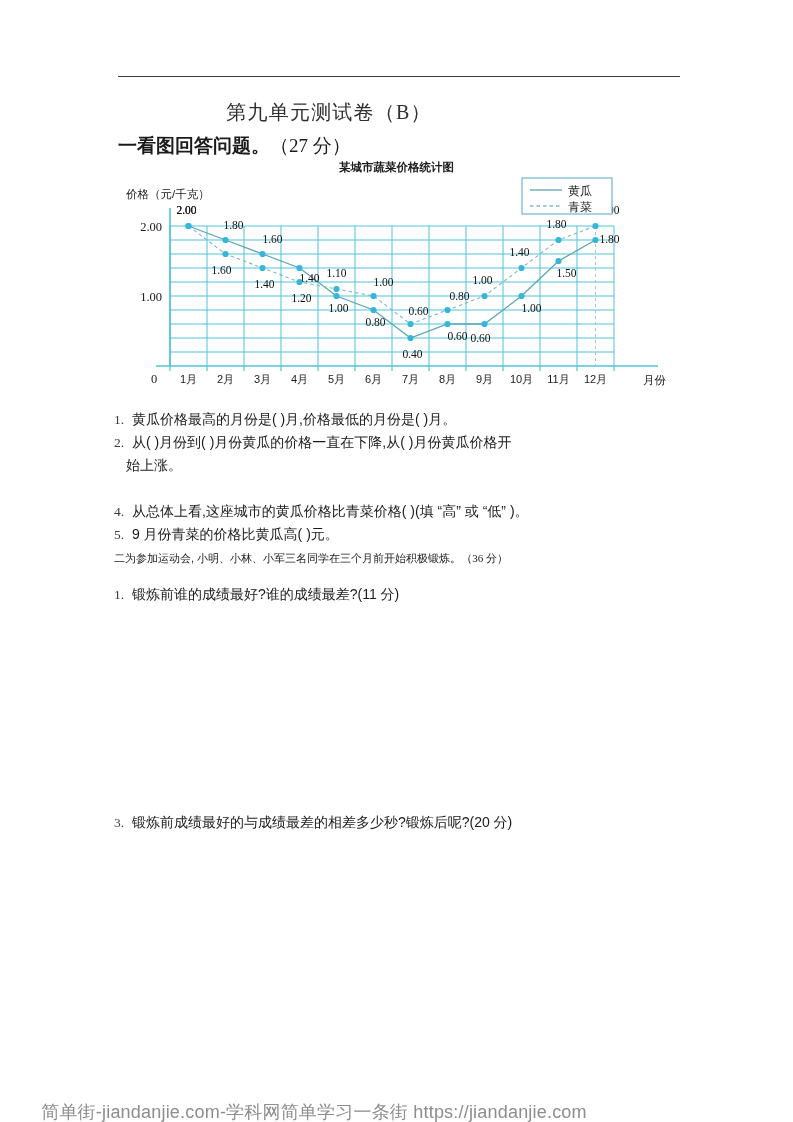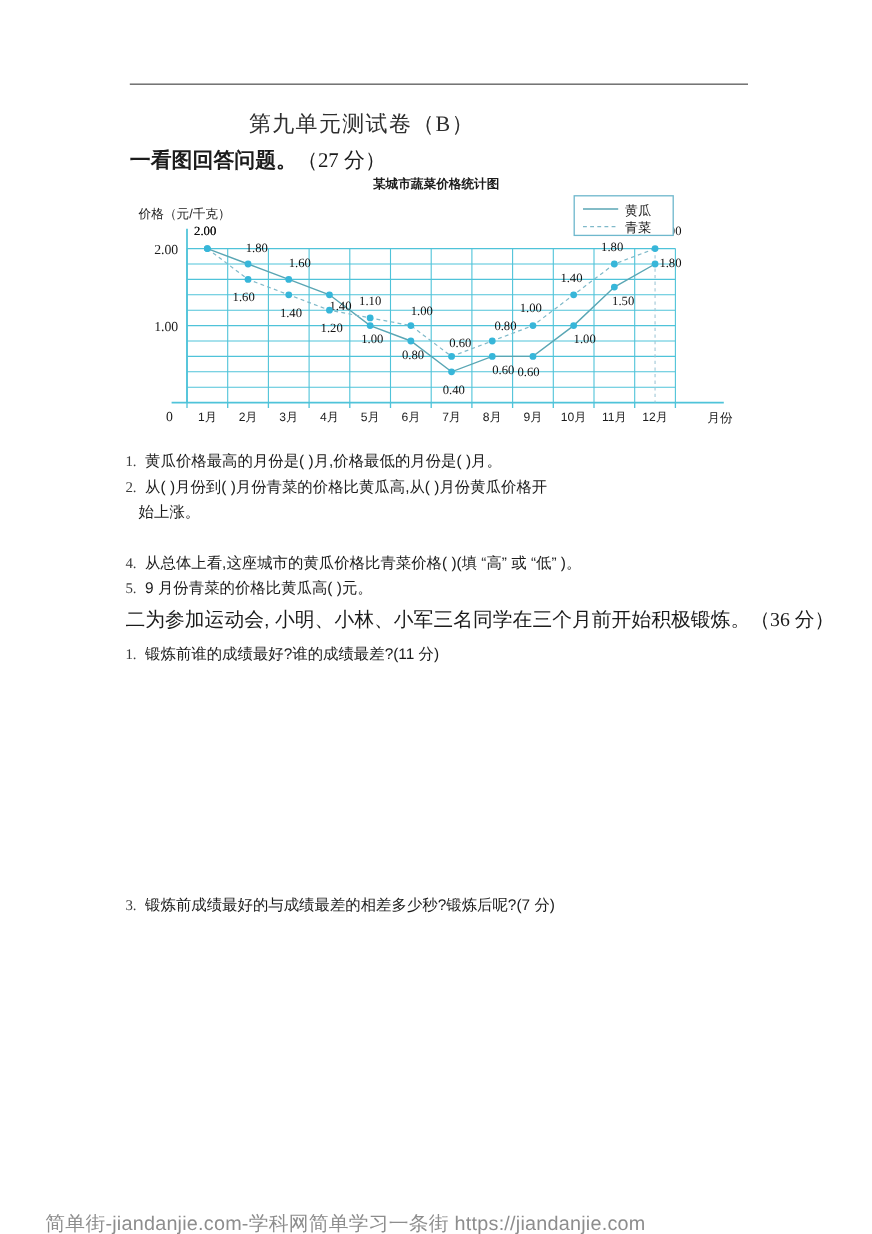--- a/index.html
+++ b/index.html
@@ -55,21 +55,21 @@
 
   .q1{left:114px;top:411px;}
   .q2{left:114px;top:434px;}
   .q2b{left:126px;top:457px;}
   .q3{left:114px;top:480px;}
   .q4{left:114px;top:503px;}
   .q5{left:114px;top:526px;}
 
   .sec2-head{
     position:absolute;left:114px;top:551px;
-    font-size:18px;color:#1b1b1b;white-space:nowrap;
+    font-size:11px;color:#1b1b1b;white-space:nowrap;
   }
   .sec2-head .pts{font-family:"Liberation Serif",serif;}
 
   .s2q1{left:114px;top:586px;}
   .s2q2{left:114px;top:700px;}
   .s2q3{left:114px;top:814px;}
 
   
   .footer{
     position:absolute;left:0;top:1100px;width:628px;text-align:center;
@@ -212,31 +212,31 @@
           <line x1="412" y1="14" x2="444" y2="14" stroke="#5aa6b4" stroke-width="1.3" stroke-dasharray="none"></line>
           <text x="450" y="19" font-family="&quot;Liberation Sans&quot;,&quot;DejaVu Sans&quot;,sans-serif" font-size="12" fill="#1b1b1b">黄瓜</text>
           <line x1="412" y1="30" x2="444" y2="30" stroke="#7fb9c9" stroke-width="1.3" stroke-dasharray="3.5,3"></line>
           <text x="450" y="35" font-family="&quot;Liberation Sans&quot;,&quot;DejaVu Sans&quot;,sans-serif" font-size="12" fill="#1b1b1b">青菜</text>
         </g>
       </svg>
   </div>
 
   <div class="q q1"><span class="num">1.</span>&nbsp;&nbsp;<span>黄瓜价格最高的月份是(        )月,价格最低的月份是(        )月。</span></div>
 
-  <div class="q q2"><span class="num">2.</span>&nbsp;&nbsp;<span>从(        )月份到(        )月份青菜的价格比黄瓜高,从(        )月份黄瓜价格开</span></div>
+  <div class="q q2"><span class="num">2.</span>&nbsp;&nbsp;<span>从(        )月份到(        )月份黄瓜的价格一直在下降,从(        )月份黄瓜价格开</span></div>
 
   <div class="q q2b"><span>始上涨。</span></div>
 
 
   <div class="q q4"><span class="num">4.</span>&nbsp;&nbsp;<span>从总体上看,这座城市的黄瓜价格比青菜价格(        )(填 “高” 或 “低” )。</span></div>
 
   <div class="q q5"><span class="num">5.</span>&nbsp;&nbsp;<span>9 月份青菜的价格比黄瓜高(        )元。</span></div>
 
   <div class="sec2-head"><span>二为参加运动会, 小明、小林、小军三名同学在三个月前开始积极锻炼。</span><span class="pts">（36 分）</span></div>
 
   <div class="q s2q1"><span class="num">1.</span>&nbsp;&nbsp;<span>锻炼前谁的成绩最好?谁的成绩最差?(11 分)</span></div>
 
 
-  <div class="q s2q3"><span class="num">3.</span>&nbsp;&nbsp;<span>锻炼前成绩最好的与成绩最差的相差多少秒?锻炼后呢?(7 分)</span></div>
+  <div class="q s2q3"><span class="num">3.</span>&nbsp;&nbsp;<span>锻炼前成绩最好的与成绩最差的相差多少秒?锻炼后呢?(20 分)</span></div>
 
   <div class="footer">简单街-jiandanjie.com-学科网简单学习一条街 https://jiandanjie.com</div>
 
 </div>
 
 </body></html>

